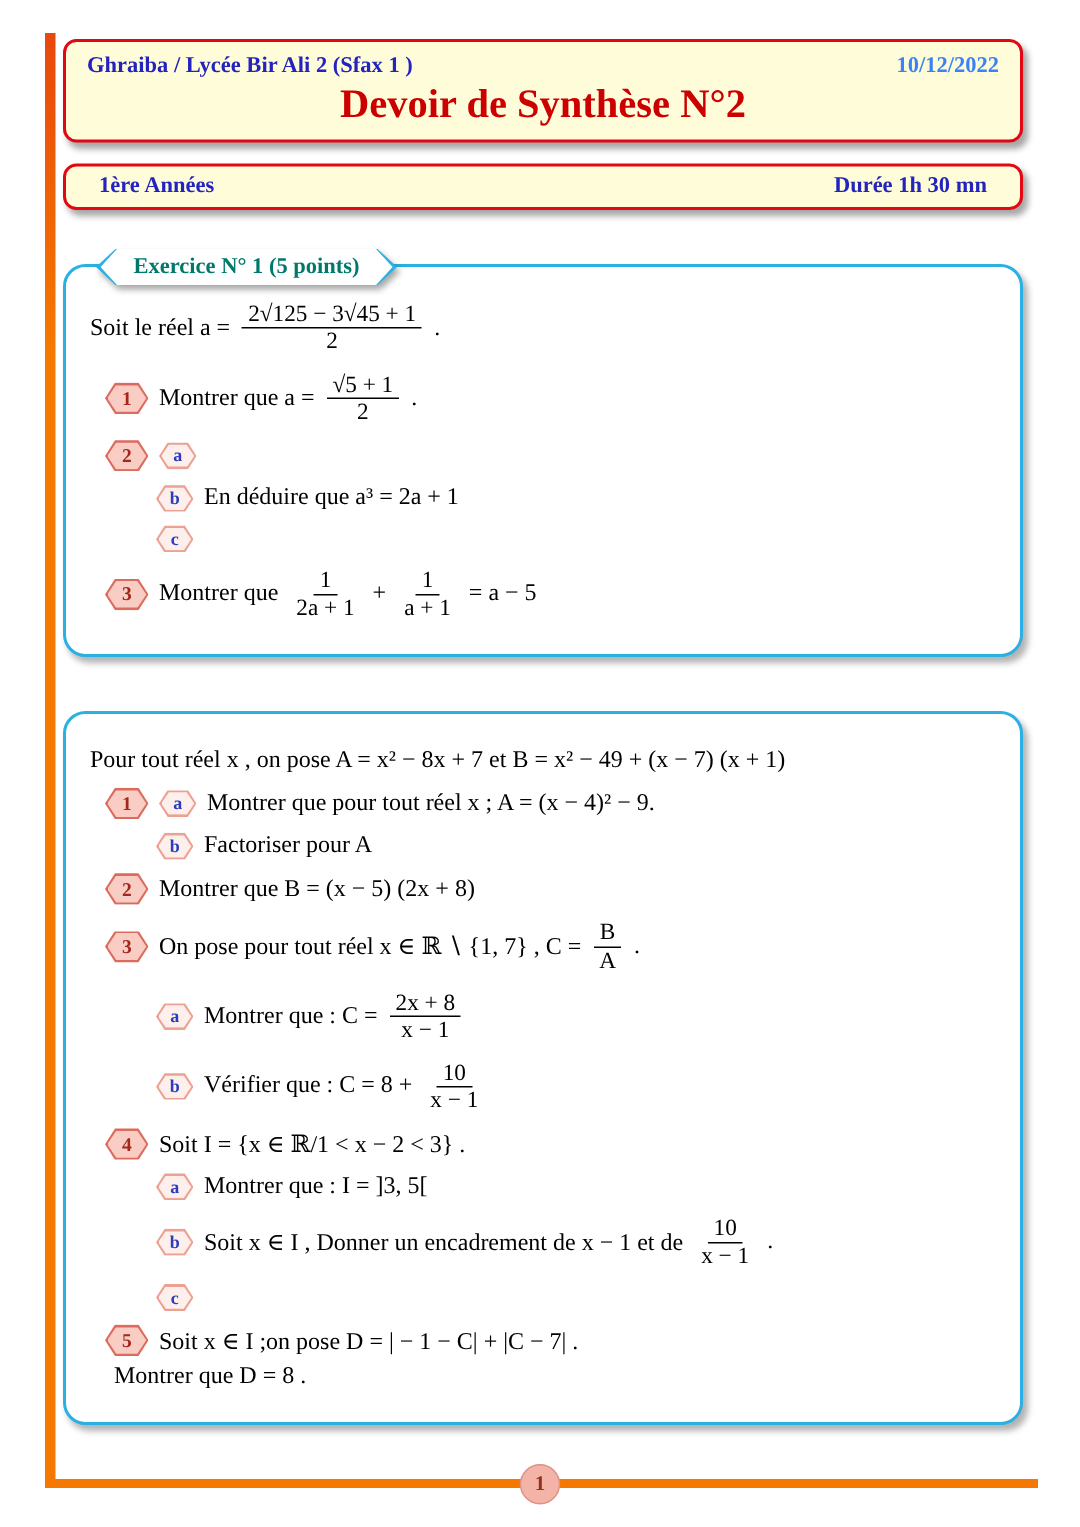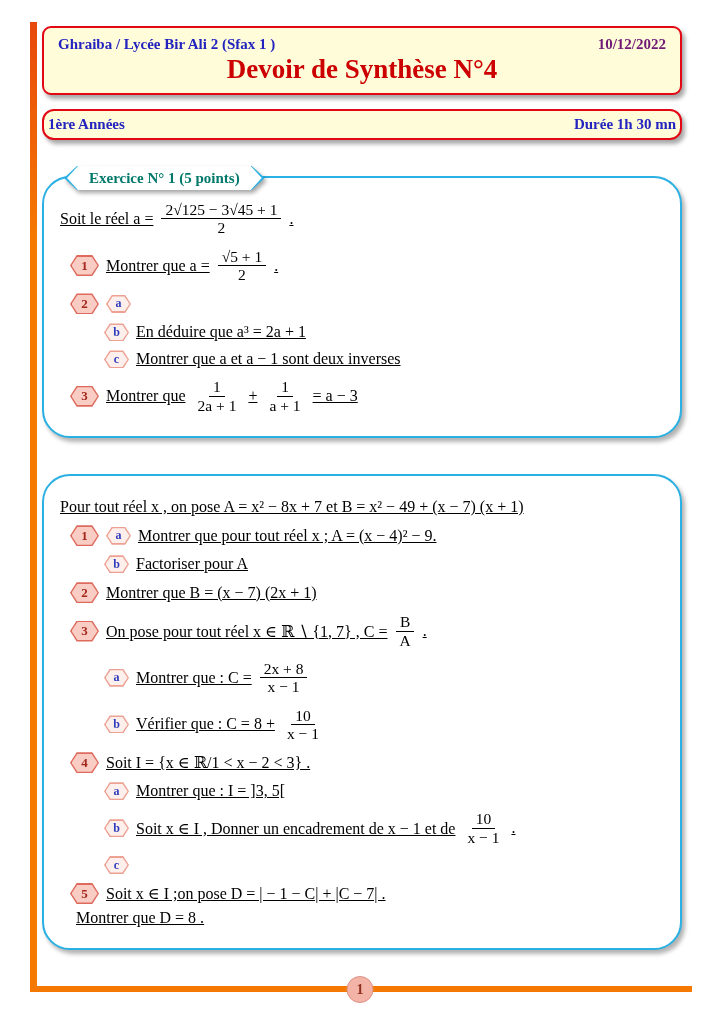--- a/index.html
+++ b/index.html
@@ -21,42 +21,42 @@
   .content { position:absolute; left:42px; top:26px; width:640px; }
 
   
   .header-box, .subheader-box {
     background:#fffcd9; border:2px solid #e30613; border-radius:9px;
     box-shadow:3px 4px 4px rgba(0,0,0,0.35);
   }
   .header-box { padding:8px 14px 8px; }
   .header-row { display:flex; justify-content:space-between; align-items:flex-start; }
   .school { color:#2323c0; font-weight:bold; font-size:15px; }
-  .date { color:#701a75; font-weight:bold; font-size:15px; }
+  .date { color:#3b82f6; font-weight:bold; font-size:15px; }
   .exam-title { text-align:center; color:#cc0000; font-weight:bold; font-size:27px; margin-top:1px; }
-  .subheader-box { margin-top:14px; padding:5px 4px; display:flex; justify-content:space-between;border-radius:12px; }
+  .subheader-box { margin-top:14px; padding:5px 22px; display:flex; justify-content:space-between; }
   .grade, .duration { color:#2323c0; font-weight:bold; font-size:15px; }
 
   
   .exercise { position:relative; margin-top:36px; background:#fff;
-    border:2.5px solid #2ab0e2; border-radius:28px;
+    border:2.5px solid #2ab0e2; border-radius:15px;
     box-shadow:3px 4px 4px rgba(0,0,0,0.3); padding:20px 16px 12px; }
   .ex-tab { position:absolute; top:-15px; left:20px; filter:drop-shadow(2px 3px 2px rgba(0,0,0,0.35)); }
   .ex-tab-outer { clip-path:polygon(13px 0%,calc(100% - 13px) 0%,100% 50%,calc(100% - 13px) 100%,13px 100%,0% 50%);
     background:#2ab0e2; }
   .ex-tab-inner { clip-path:polygon(11px 0%,calc(100% - 11px) 0%,100% 50%,calc(100% - 11px) 100%,11px 100%,0% 50%);
     background:#ffffff; margin:3px; padding:3px 22px; }
   .ex-tab-inner span { color:#00796b; font-weight:bold; font-size:15px; white-space:nowrap; }
 
   
   .line { display:flex; align-items:center; gap:7px; margin:9px 0; font-size:16px; }
   .line.first { margin-top:2px; }
   .l1 { margin-left:10px; }
   .l2 { margin-left:44px; }
-  .mtext { white-space:pre-wrap;text-decoration:underline; }
+  .mtext { white-space:pre-wrap; }
 
   .frac { display:inline-flex; flex-direction:column; align-items:center; line-height:1.12;
     font-size:15.5px; margin:1px 1px; }
   .frac .num { border-bottom:1.4px solid #000; padding:0 4px; text-align:center; }
   .frac .den { padding:0 4px; text-align:center; }
 
   
   .hex-num { flex:0 0 auto; width:29px; height:21px;
     clip-path:polygon(23% 0,77% 0,100% 50%,77% 100%,23% 100%,0 50%);
     background:#dd6a5c; display:flex; align-items:center; justify-content:center; }
@@ -80,21 +80,21 @@
   <div class="bottom-bar"></div>
   <div class="page-badge">1</div>
 
   <div class="content">
 
     <div class="header-box">
       <div class="header-row">
         <span class="school">Ghraiba / Lycée Bir Ali 2 (Sfax 1 )</span>
         <span class="date">10/12/2022</span>
       </div>
-      <div class="exam-title">Devoir de Synthèse N°4</div>
+      <div class="exam-title">Devoir de Synthèse N°2</div>
     </div>
 
     <div class="subheader-box">
       <span class="grade">1ère Années</span>
       <span class="duration">Durée 1h 30 mn</span>
     </div>
 
     <section class="exercise">
       <div class="ex-tab">
         <div class="ex-tab-outer">
@@ -138,38 +138,37 @@
         <span class="hex-let">
             <span class="bi">b</span>
           </span>
         <span class="mtext">En déduire que a³ = 2a + 1</span>
       </div>
 
       <div class="line l2">
         <span class="hex-let">
             <span class="bi">c</span>
           </span>
-        <span class="mtext">Montrer que a et a − 1 sont deux inverses</span>
       </div>
 
       <div class="line l1">
         <span class="hex-num">
             <span class="bi">3</span>
           </span>
         <span class="mtext">Montrer que</span>
         <span class="frac">
           <span class="num">1</span>
           <span class="den">2a + 1</span>
         </span>
         <span class="mtext">+</span>
         <span class="frac">
           <span class="num">1</span>
           <span class="den">a + 1</span>
         </span>
-        <span class="mtext">= a − 3</span>
+        <span class="mtext">= a − 5</span>
       </div>
     </section>
 
     <section class="exercise">
 
       <div class="line first">
         <span class="mtext">Pour tout réel x , on pose A = x² − 8x + 7 et B = x² − 49 + (x − 7) (x + 1)</span>
       </div>
 
       <div class="line l1">
@@ -186,21 +185,21 @@
         <span class="hex-let">
             <span class="bi">b</span>
           </span>
         <span class="mtext">Factoriser pour A</span>
       </div>
 
       <div class="line l1">
         <span class="hex-num">
             <span class="bi">2</span>
           </span>
-        <span class="mtext">Montrer que B = (x − 7) (2x + 1)</span>
+        <span class="mtext">Montrer que B = (x − 5) (2x + 8)</span>
       </div>
 
       <div class="line l1">
         <span class="hex-num">
             <span class="bi">3</span>
           </span>
         <span class="mtext">On pose pour tout réel x ∈ ℝ ∖ {1, 7} , C =</span>
         <span class="frac">
           <span class="num">B</span>
           <span class="den">A</span>

